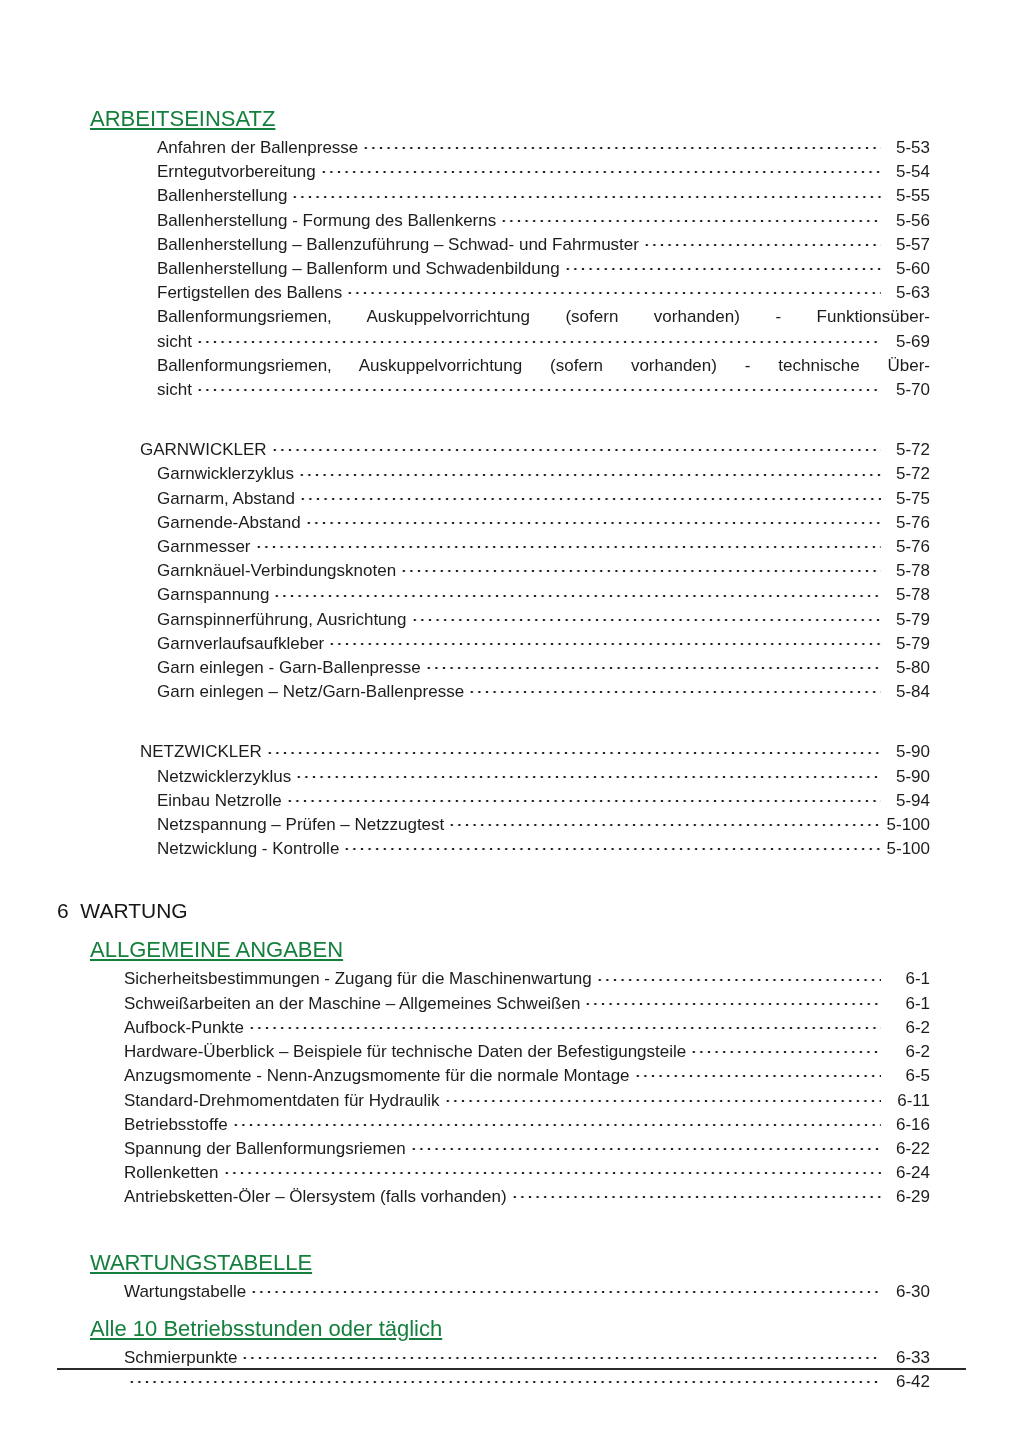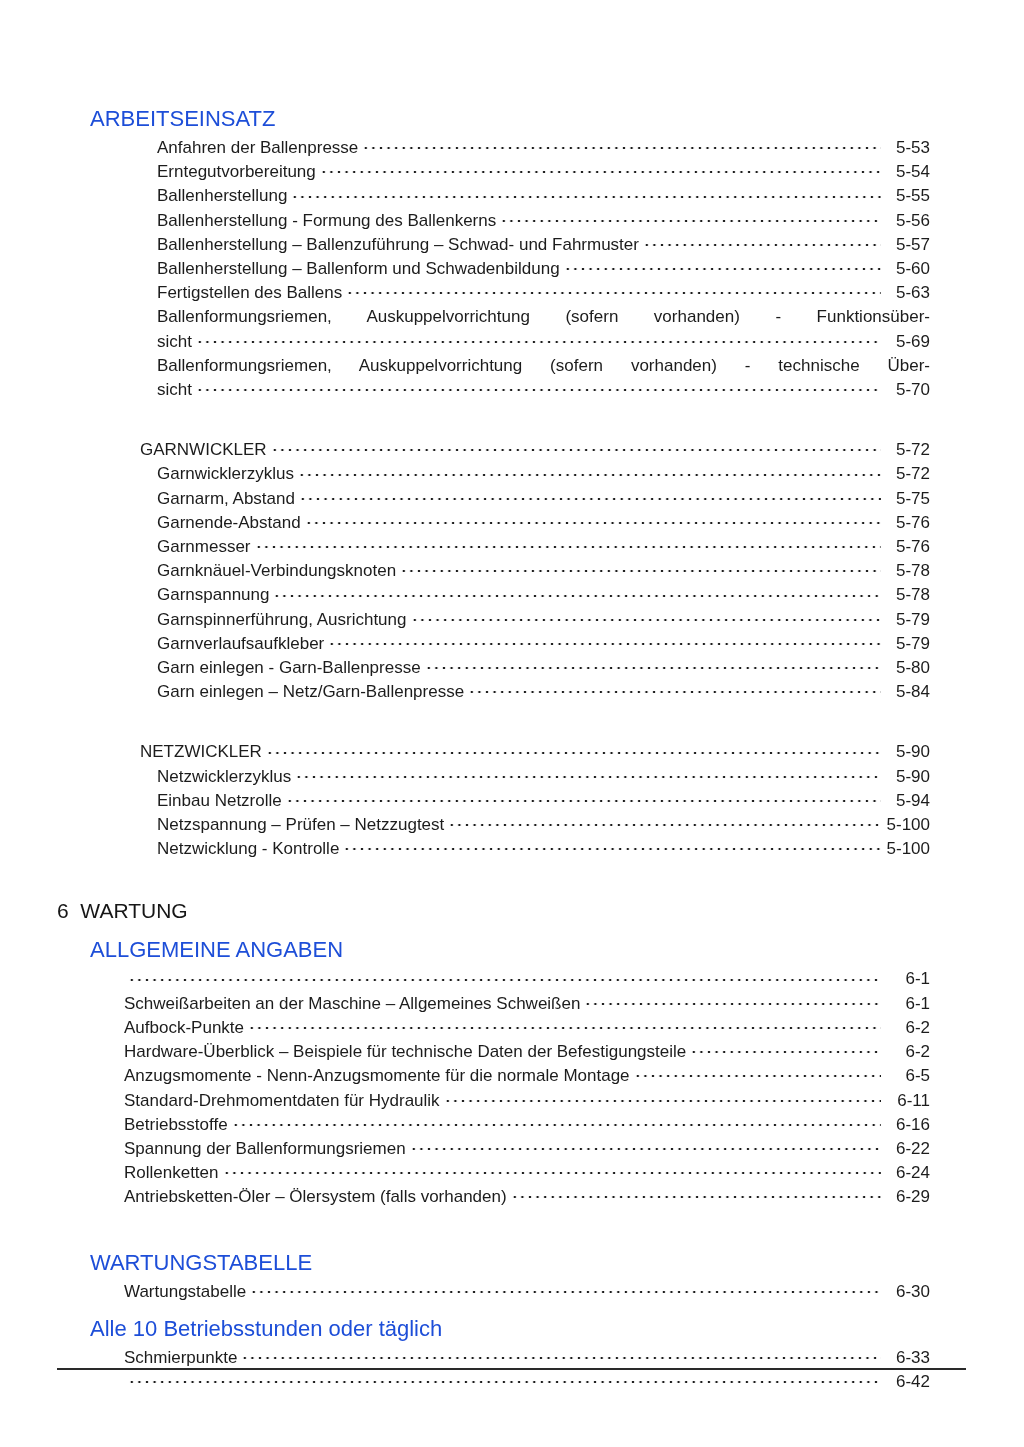--- a/index.html
+++ b/index.html
@@ -20,21 +20,22 @@
   .h-chapter {
     font-size: 21px; line-height: 32px; font-weight: 400;
     margin: 34px 0 10px 0;
     white-space: pre-wrap;
     color: #161616;
   }
   .h-section {
     font-size: 22px; line-height: 26px; font-weight: 400;
     margin: 0 0 4px 0;
     white-space: pre-wrap;
-    color: #1d4ed8;
+    color: #15803d;
+    text-decoration: underline;
   }
   .space-lg { margin-top: 40px; }
   .space-sm { margin-top: 12px; }
 
   
   .ind-0 { padding-left: 0; }
   .ind-1 { padding-left: 33px; }
   .ind-2 { padding-left: 67px; }
   .ind-3 { padding-left: 83px; margin-top: 36px; }
   .ind-4 { padding-left: 100px; }
@@ -212,20 +213,21 @@
     <span class="pagenum">5-100</span>
   </div>
       <div class="row ind-4">
     <span class="label">Netzwicklung - Kontrolle</span>
     <span class="leader"></span>
     <span class="pagenum">5-100</span>
   </div>
       <h1 class="h-chapter ind-0">6  WARTUNG</h1>
       <h2 class="h-section ind-1">ALLGEMEINE ANGABEN</h2>
       <div class="row ind-2">
+    <span class="label">Sicherheitsbestimmungen - Zugang für die Maschinenwartung</span>
     <span class="leader"></span>
     <span class="pagenum">6-1</span>
   </div>
       <div class="row ind-2">
     <span class="label">Schweißarbeiten an der Maschine – Allgemeines Schweißen</span>
     <span class="leader"></span>
     <span class="pagenum">6-1</span>
   </div>
       <div class="row ind-2">
     <span class="label">Aufbock-Punkte</span>

